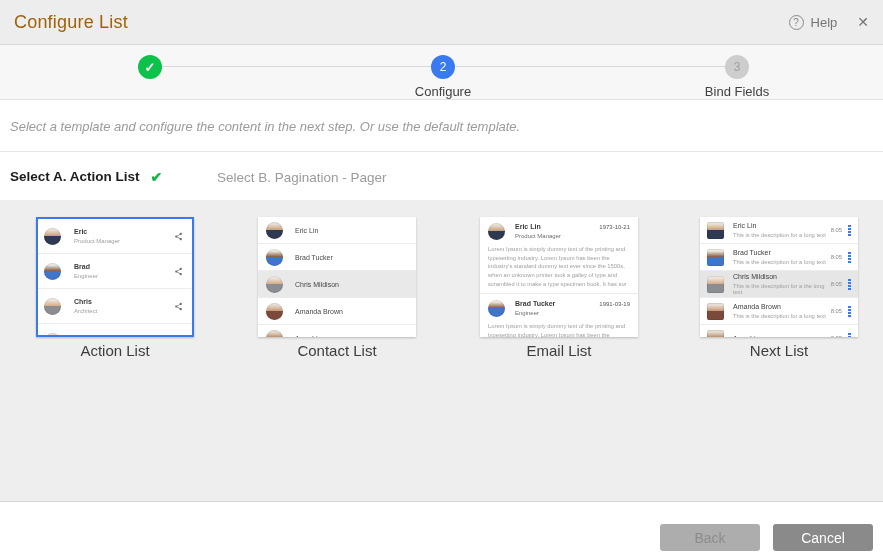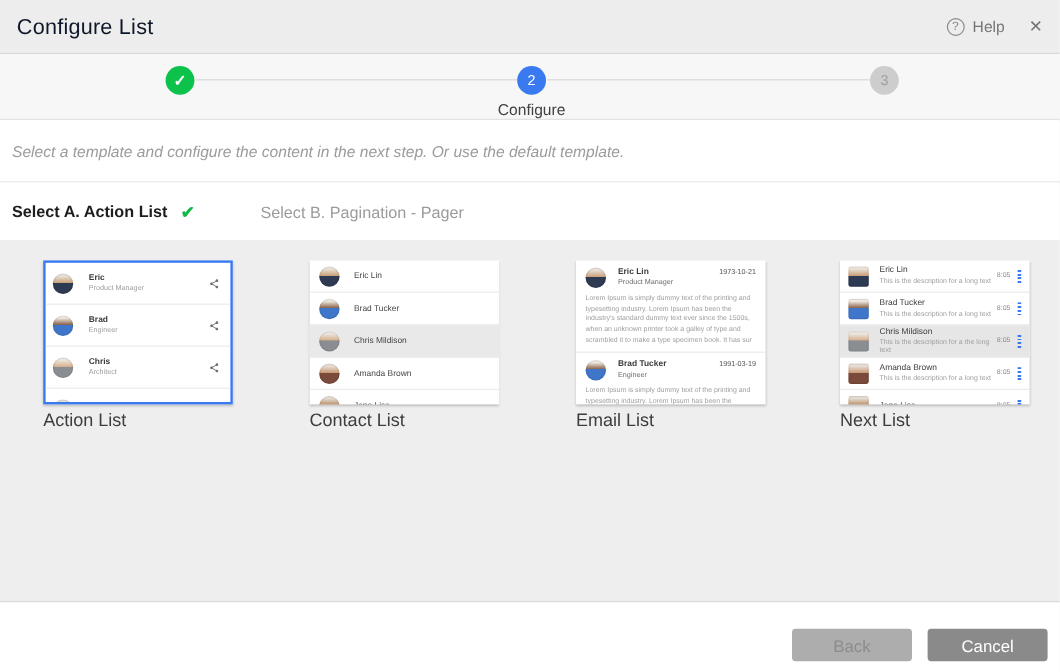--- a/index.html
+++ b/index.html
@@ -11,21 +11,21 @@
     overflow:hidden;
     color:#333;
   }
 
   
   .header {
     position:absolute; top:0; left:0; right:0; height:45px;
     background:#ededed; border-bottom:1px solid #d9d9d9;
     display:flex; align-items:center; padding:0 14px;
   }
-  .title { font-size:18px; font-weight:400; color:#0f172a; letter-spacing:.2px; }
+  .title { font-size:18px; font-weight:400; color:#a16207; letter-spacing:.2px; }
   .header-right { margin-left:auto; display:flex; align-items:center; }
   .help-btn { display:flex; align-items:center; gap:7px; color:#757575; cursor:pointer; }
   .help-circle {
     width:15px; height:15px; border:1px solid #8a8a8a; border-radius:50%;
     display:flex; align-items:center; justify-content:center;
     font-size:10px; color:#8a8a8a;
   }
   .help-label { font-size:13px; color:#757575; }
   .close-btn { margin-left:20px; font-size:14px; color:#757575; cursor:pointer; }
 
@@ -78,21 +78,21 @@
   .tcard {
     position:absolute; top:17px; width:158px; height:120px;
     background:#fff; box-shadow:0 1px 2px rgba(0,0,0,.22);
     overflow:hidden; cursor:pointer;
   }
   .tcard.c1 { left:36px; border:2px solid #3a7af0; }
   .tcard.c2 { left:258px; }
   .tcard.c3 { left:480px; }
   .tcard.c4 { left:700px; }
   .tcard-label {
-    position:absolute; top:142px; width:158px; text-align:left;
+    position:absolute; top:142px; width:158px; text-align:center;
     font-size:15px; color:#3d3d3d;
   }
   .tcard-label.l1 { left:36px; } .tcard-label.l2 { left:258px; }
   .tcard-label.l3 { left:480px; } .tcard-label.l4 { left:700px; }
 
   
   .avatar { width:17px; height:17px; border-radius:50%; flex:none; box-shadow:inset 0 0 0 1px rgba(0,0,0,.08); }
   .avatar.sq { border-radius:2px; }
   .av-eric   { background:linear-gradient(180deg,#e9e2da 12%,#caa179 45%,#2e3a52 46%); }
   .av-brad   { background:linear-gradient(180deg,#efe9e2 12%,#8a6248 45%,#3f76c9 46%); }
@@ -173,20 +173,21 @@
 
   <div class="step s1">
     <div class="step-circle done">✓</div>
   </div>
   <div class="step s2">
     <div class="step-circle active">2</div>
     <div class="step-label">Configure</div>
   </div>
   <div class="step s3">
     <div class="step-circle pending">3</div>
+    <div class="step-label">Bind Fields</div>
   </div>
 </div>
 
 <div class="instruction">Select a template and configure the content in the next step. Or use the default template.</div>
 
 <div class="select-row">
   <div class="select-a">
     <span>Select A. Action List</span>
     <span class="select-check">✔</span>
   </div>

